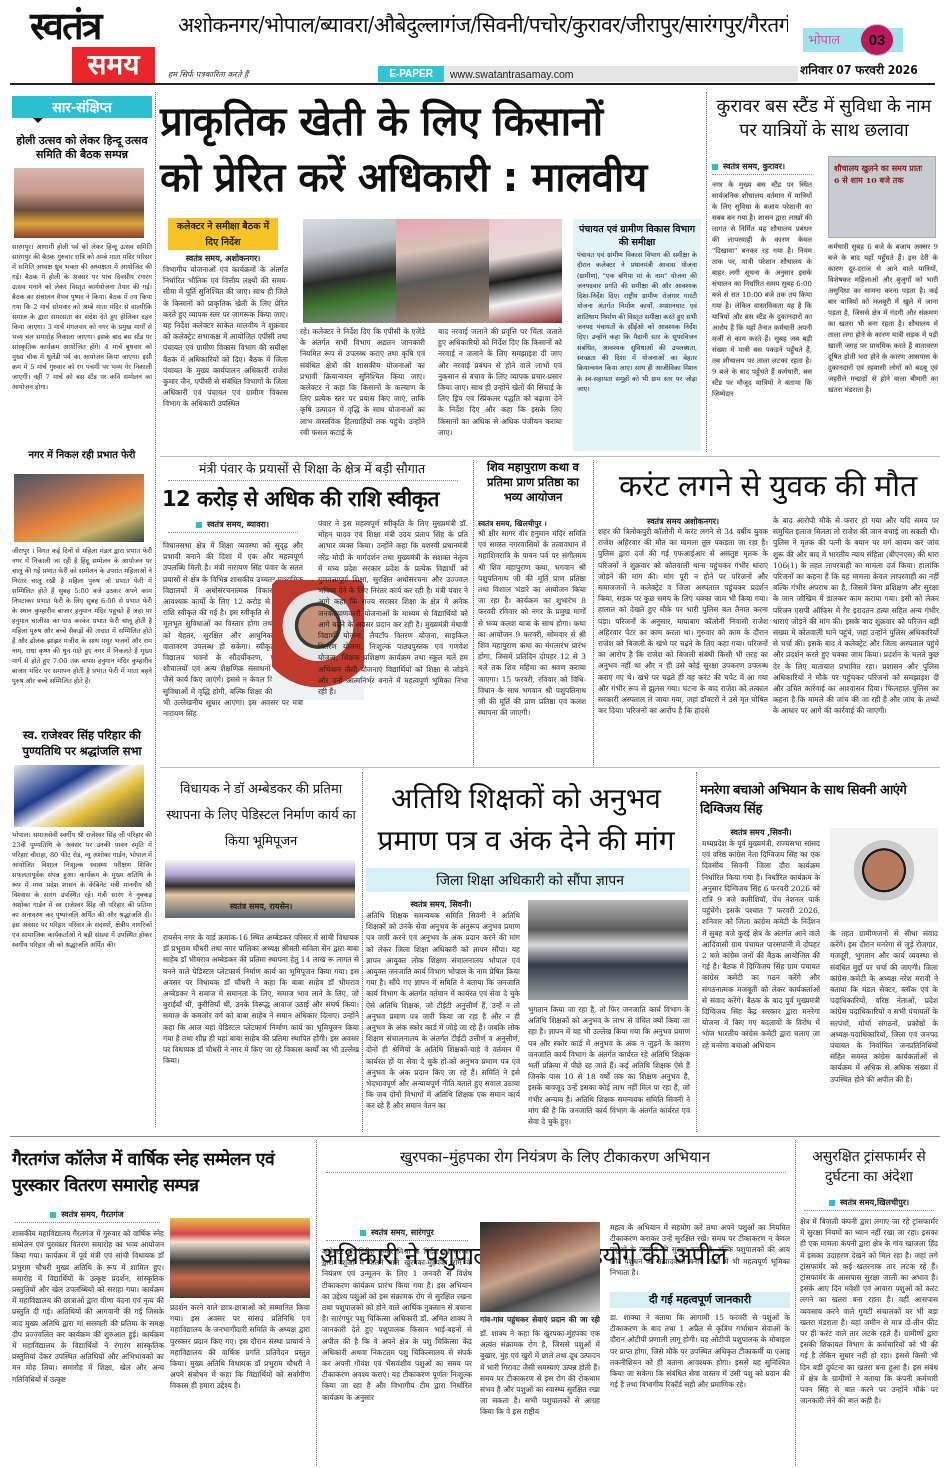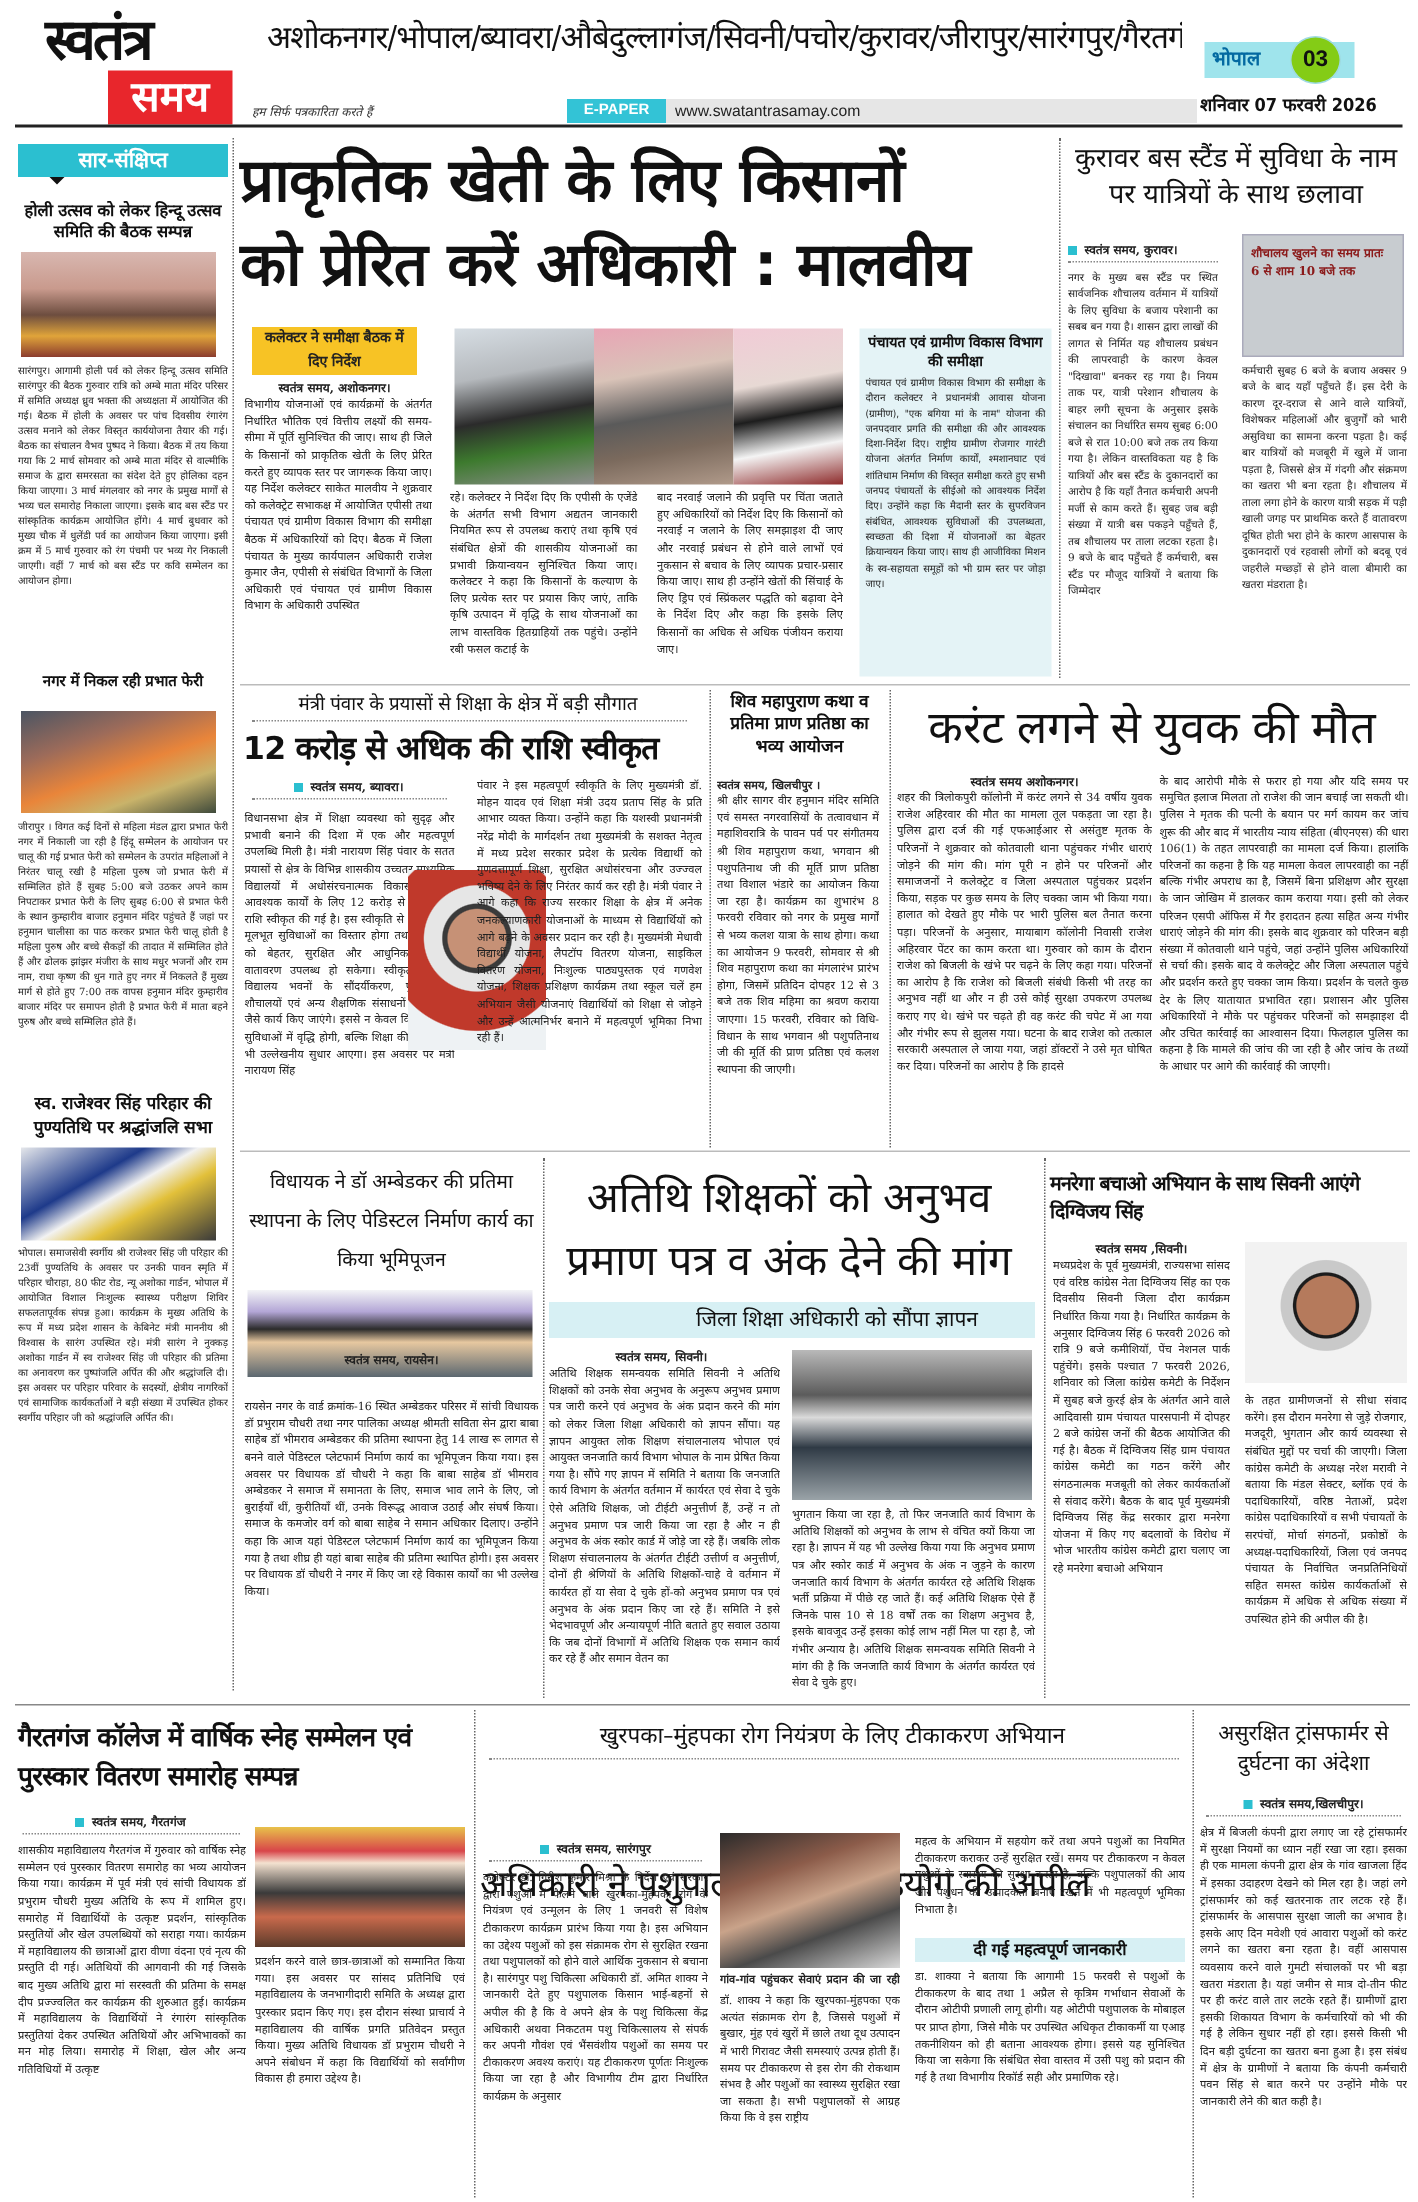--- a/index.html
+++ b/index.html
@@ -15,22 +15,22 @@
 .vsep{border-left:1px dotted #666}
 
 #logo-top{left:30px;top:6px;width:125px;height:40px;font-family:"DejaVu Serif",serif;font-weight:bold;font-size:38px;line-height:40px;color:#111;letter-spacing:-2px}
 #logo-bot{left:72px;top:47px;width:83px;height:36px;background:#e8262c;color:#fff;font-family:"DejaVu Serif",serif;font-weight:bold;font-size:28px;line-height:36px;text-align:center}
 #cities{left:178px;top:8px;width:610px;font-size:21px;line-height:34px;color:#111;font-family:"DejaVu Sans Condensed","DejaVu Sans",sans-serif;letter-spacing:-0.6px;white-space:nowrap;overflow:hidden}
 #slogan{left:168px;top:66px;width:210px;height:18px;font-size:8px;line-height:18px;font-style:italic;color:#333;background:linear-gradient(#fff,#fff)}
 #grey-bar{left:378px;top:66px;width:420px;height:16px;background:#e6e6e6}
 #epaper{left:378px;top:66px;width:66px;height:16px;background:#33c3d6;color:#fff;font-size:10px;font-weight:bold;line-height:16px;text-align:center;font-family:"Liberation Sans",sans-serif}
 #site{left:450px;top:66px;font-size:10.5px;line-height:16px;color:#222;font-family:"Liberation Sans",sans-serif}
 #edition{left:803px;top:28px;width:100px;height:24px;background:#9fe4ec}
-#edition-name{left:808px;top:28px;font-size:13px;font-weight:bold;line-height:24px;color:#0369a1}
-#page-no{left:860px;top:24px;width:34px;height:32px;border-radius:50%;background:#84cc16;border:1px solid #9fdbe3;font-size:15px;font-weight:bold;line-height:30px;text-align:center;color:#111;font-family:"Liberation Sans",sans-serif}
+#edition-name{left:808px;top:28px;font-size:13px;font-weight:normal;line-height:24px;color:#ec4899}
+#page-no{left:860px;top:24px;width:34px;height:32px;border-radius:50%;background:#be185d;border:1px solid #9fdbe3;font-size:15px;font-weight:bold;line-height:30px;text-align:center;color:#111;font-family:"Liberation Sans",sans-serif}
 #dateline{left:800px;top:60px;font-size:12px;font-weight:bold;line-height:20px;color:#111;font-family:"DejaVu Sans Condensed","DejaVu Sans",sans-serif}
 #mast-rule{left:10px;top:83px;width:925px;height:2px;background:#222}
 </style>
 </head>
 <body>
 
 <div class="abs" id="logo-top">स्वतंत्र</div>
 <div class="abs" id="logo-bot">समय</div>
 <div class="abs" id="cities">अशोकनगर/भोपाल/ब्यावरा/औबेदुल्लागंज/सिवनी/पचोर/कुरावर/जीरापुर/सारंगपुर/गैरतगंज/रायसेन</div>
 <div class="abs" id="grey-bar"></div>
@@ -113,21 +113,21 @@
 <div class="abs" style="left:160px;top:767px;width:780px;border-top:1px solid #bbb"></div>
 
 <div class="abs hlc" style="left:163px;top:776px;width:196px;font-size:13px;line-height:26px;font-weight:normal">विधायक ने डॉ अम्बेडकर की प्रतिमा स्थापना के लिए पेडिस्टल निर्माण कार्य का किया भूमिपूजन</div>
 <div class="abs photo" style="left:165px;top:860px;width:190px;height:58px;background:linear-gradient(180deg,#f3f4f6 0%,#b3a6d6 25%,#2b2b2b 45%,#e7c8a0 60%,#5b6770 100%)"></div>
 <div class="abs byline" style="left:163px;top:900px;width:196px">स्वतंत्र समय, रायसेन।</div>
 <div class="abs body" style="left:163px;top:932px;width:196px;height:200px">रायसेन नगर के वार्ड क्रमांक-16 स्थित अम्बेडकर परिसर में सांची विधायक डॉ प्रभुराम चौधरी तथा नगर पालिका अध्यक्ष श्रीमती सविता सेन द्वारा बाबा साहेब डॉ भीमराव अम्बेडकर की प्रतिमा स्थापना हेतु 14 लाख रू लागत से बनने वाले पेडिस्टल प्लेटफार्म निर्माण कार्य का भूमिपूजन किया गया। इस अवसर पर विधायक डॉ चौधरी ने कहा कि बाबा साहेब डॉ भीमराव अम्बेडकर ने समाज में समानता के लिए, समाज भाव लाने के लिए, जो बुराईयाँ थीं, कुरीतियाँ थीं, उनके विरूद्ध आवाज उठाई और संघर्ष किया। समाज के कमजोर वर्ग को बाबा साहेब ने समान अधिकार दिलाए। उन्होंने कहा कि आज यहां पेडिस्टल प्लेटफार्म निर्माण कार्य का भूमिपूजन किया गया है तथा शीघ्र ही यहां बाबा साहेब की प्रतिमा स्थापित होगी। इस अवसर पर विधायक डॉ चौधरी ने नगर में किए जा रहे विकास कार्यों का भी उल्लेख किया।</div>
 
 <div class="abs vsep" style="left:362px;top:772px;height:360px"></div>
 <div class="abs hlc" style="left:366px;top:778px;width:320px;font-size:28px;line-height:42px;font-weight:normal">अतिथि शिक्षकों को अनुभव प्रमाण पत्र व अंक देने की मांग</div>
 <div class="abs" style="left:366px;top:868px;width:324px;height:24px;background:#d7f0f4"></div>
-<div class="abs hlc" style="left:376px;top:868px;width:364px;font-size:14px;line-height:24px;font-weight:normal">जिला शिक्षा अधिकारी को सौंपा ज्ञापन</div>
+<div class="abs hlc" style="left:348px;top:868px;width:364px;font-size:14px;line-height:24px;font-weight:normal">जिला शिक्षा अधिकारी को सौंपा ज्ञापन</div>
 <div class="abs byline" style="left:366px;top:898px;width:150px">स्वतंत्र समय, सिवनी।</div>
 <div class="abs body" style="left:366px;top:910px;width:154px;height:222px">अतिथि शिक्षक समन्वयक समिति सिवनी ने अतिथि शिक्षकों को उनके सेवा अनुभव के अनुरूप अनुभव प्रमाण पत्र जारी करने एवं अनुभव के अंक प्रदान करने की मांग को लेकर जिला शिक्षा अधिकारी को ज्ञापन सौंपा। यह ज्ञापन आयुक्त लोक शिक्षण संचालनालय भोपाल एवं आयुक्त जनजाति कार्य विभाग भोपाल के नाम प्रेषित किया गया है। सौंपे गए ज्ञापन में समिति ने बताया कि जनजाति कार्य विभाग के अंतर्गत वर्तमान में कार्यरत एवं सेवा दे चुके ऐसे अतिथि शिक्षक, जो टीईटी अनुत्तीर्ण हैं, उन्हें न तो अनुभव प्रमाण पत्र जारी किया जा रहा है और न ही अनुभव के अंक स्कोर कार्ड में जोड़े जा रहे हैं। जबकि लोक शिक्षण संचालनालय के अंतर्गत टीईटी उत्तीर्ण व अनुत्तीर्ण, दोनों ही श्रेणियों के अतिथि शिक्षकों-चाहे वे वर्तमान में कार्यरत हों या सेवा दे चुके हों-को अनुभव प्रमाण पत्र एवं अनुभव के अंक प्रदान किए जा रहे हैं। समिति ने इसे भेदभावपूर्ण और अन्यायपूर्ण नीति बताते हुए सवाल उठाया कि जब दोनों विभागों में अतिथि शिक्षक एक समान कार्य कर रहे हैं और समान वेतन का</div>
 <div class="abs photo" style="left:528px;top:900px;width:160px;height:100px;background:linear-gradient(180deg,#b9b9b9 0%,#5b5b5b 30%,#dadada 45%,#2f3a45 65%,#9aa3a8 100%)"></div>
 <div class="abs body" style="left:528px;top:1004px;width:162px;height:128px">भुगतान किया जा रहा है, तो फिर जनजाति कार्य विभाग के अतिथि शिक्षकों को अनुभव के लाभ से वंचित क्यों किया जा रहा है। ज्ञापन में यह भी उल्लेख किया गया कि अनुभव प्रमाण पत्र और स्कोर कार्ड में अनुभव के अंक न जुड़ने के कारण जनजाति कार्य विभाग के अंतर्गत कार्यरत रहे अतिथि शिक्षक भर्ती प्रक्रिया में पीछे रह जाते हैं। कई अतिथि शिक्षक ऐसे हैं जिनके पास 10 से 18 वर्षों तक का शिक्षण अनुभव है, इसके बावजूद उन्हें इसका कोई लाभ नहीं मिल पा रहा है, जो गंभीर अन्याय है। अतिथि शिक्षक समन्वयक समिति सिवनी ने मांग की है कि जनजाति कार्य विभाग के अंतर्गत कार्यरत एवं सेवा दे चुके हुए।</div>
 
 <div class="abs vsep" style="left:696px;top:772px;height:360px"></div>
 <div class="abs hl" style="left:700px;top:780px;width:240px;font-size:13px;line-height:19px">मनरेगा बचाओ अभियान के साथ सिवनी आएंगे दिग्विजय सिंह</div>
 <div class="abs byline" style="left:702px;top:826px;width:118px">स्वतंत्र समय ,सिवनी।</div>
 <div class="abs body" style="left:702px;top:838px;width:118px;height:294px">मध्यप्रदेश के पूर्व मुख्यमंत्री, राज्यसभा सांसद एवं वरिष्ठ कांग्रेस नेता दिग्विजय सिंह का एक दिवसीय सिवनी जिला दौरा कार्यक्रम निर्धारित किया गया है। निर्धारित कार्यक्रम के अनुसार दिग्विजय सिंह 6 फरवरी 2026 को रात्रि 9 बजे कमीशियॉ, पेंच नेशनल पार्क पहुंचेंगे। इसके पश्चात 7 फरवरी 2026, शनिवार को जिला कांग्रेस कमेटी के निर्देशन में सुबह बजे कुरई क्षेत्र के अंतर्गत आने वाले आदिवासी ग्राम पंचायत पारसपानी में दोपहर 2 बजे कांग्रेस जनों की बैठक आयोजित की गई है। बैठक में दिग्विजय सिंह ग्राम पंचायत कांग्रेस कमेटी का गठन करेंगे और संगठनात्मक मजबूती को लेकर कार्यकर्ताओं से संवाद करेंगे। बैठक के बाद पूर्व मुख्यमंत्री दिग्विजय सिंह केंद्र सरकार द्वारा मनरेगा योजना में किए गए बदलावों के विरोध में भोज भारतीय कांग्रेस कमेटी द्वारा चलाए जा रहे मनरेगा बचाओ अभियान</div>
 <div class="abs photo" style="left:830px;top:828px;width:108px;height:94px;background:radial-gradient(circle at 50% 45%,#b57a5c 0 26%,#1c1c1c 27% 29%,#c9c9c9 30% 40%,#f2f2f2 41%)"></div>

